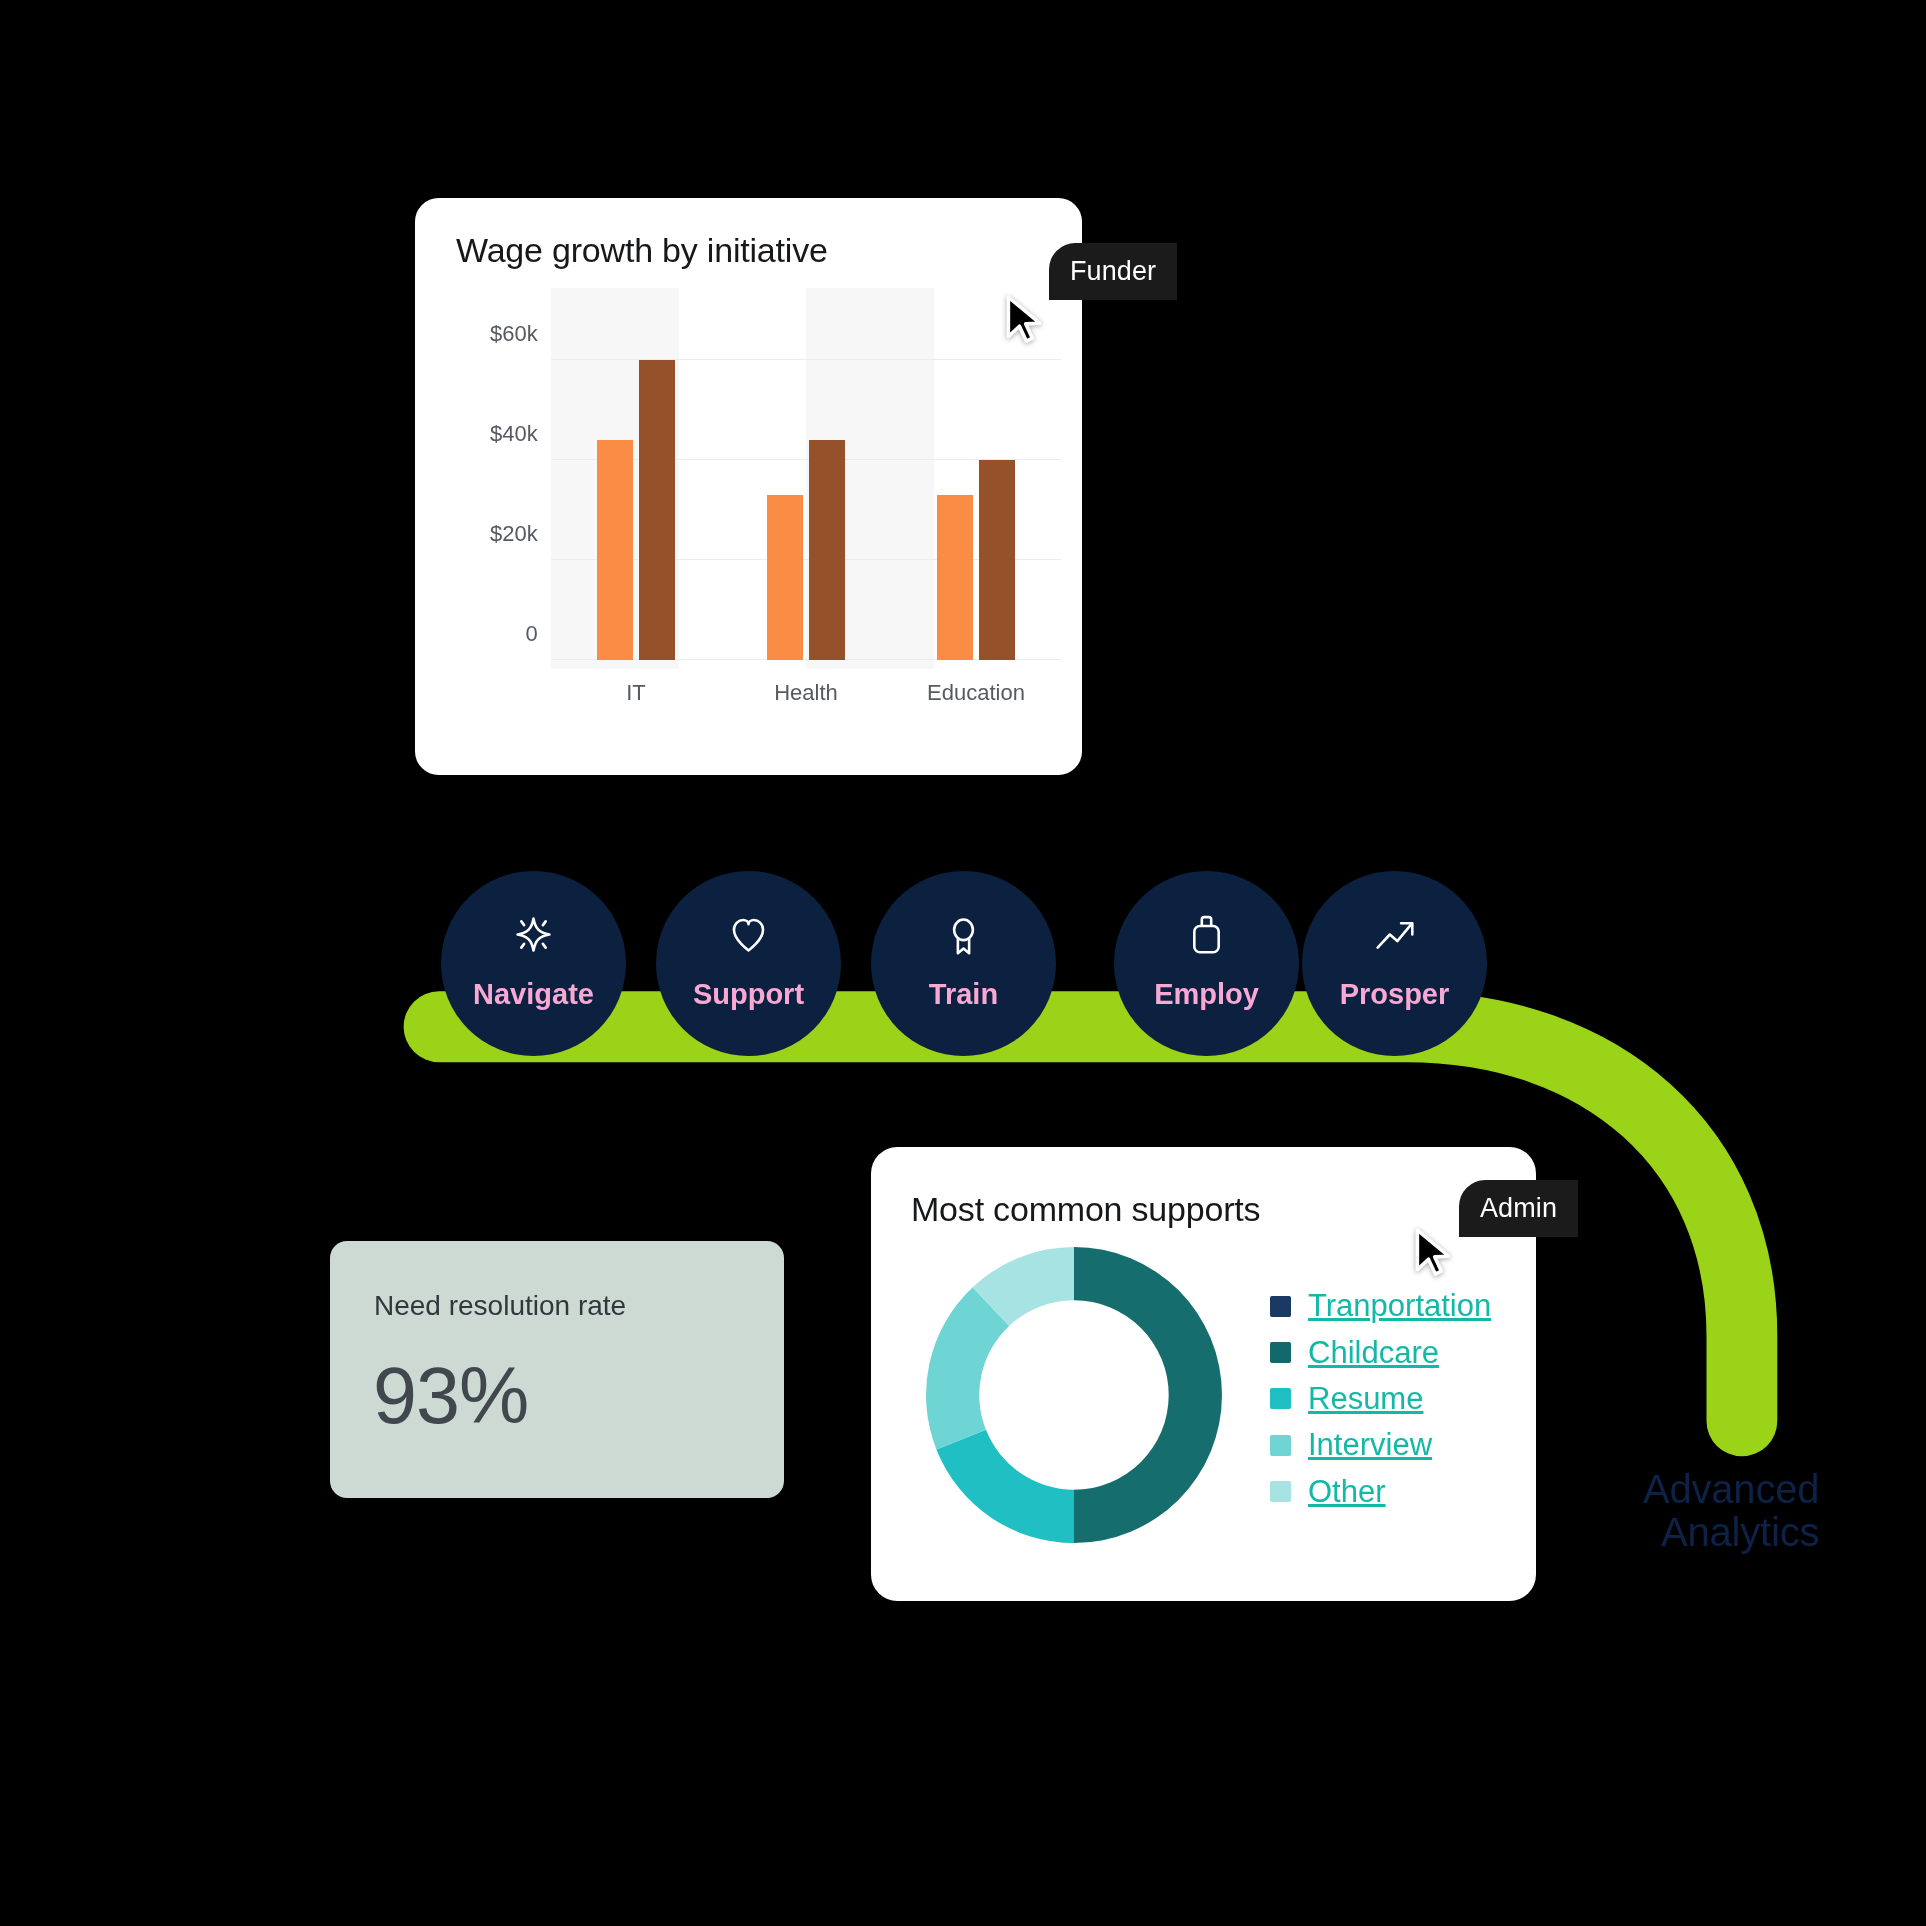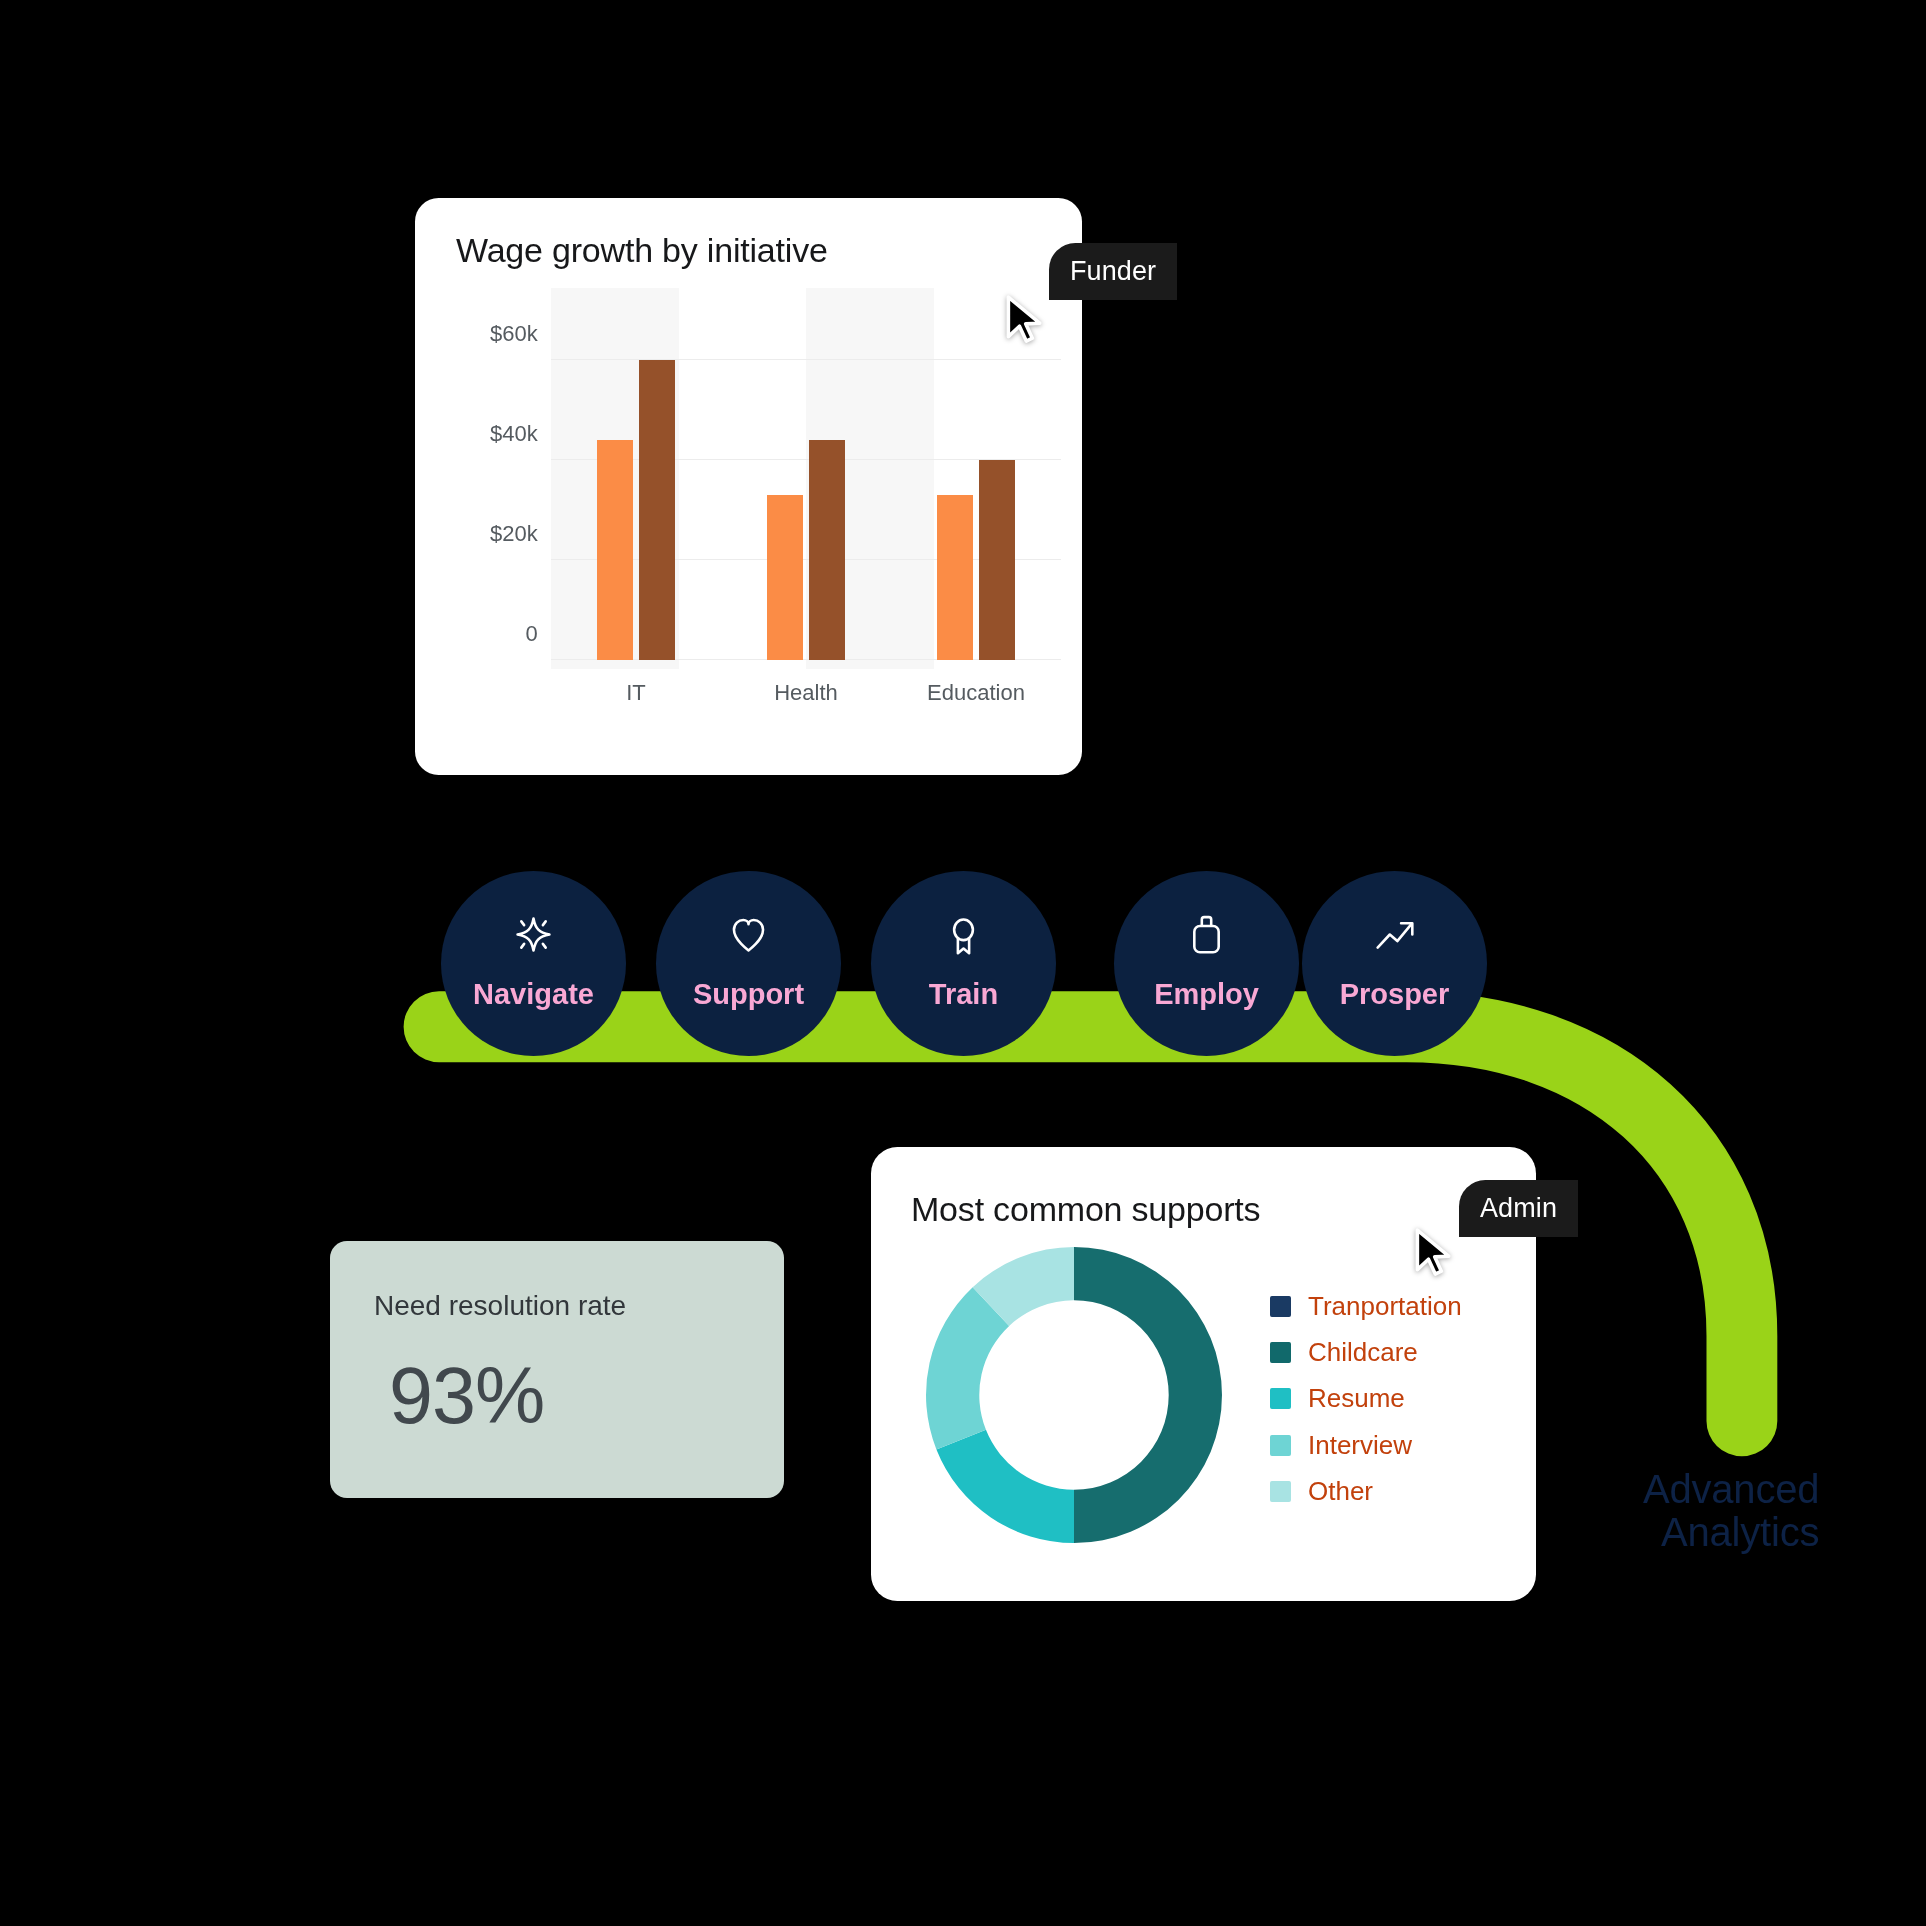--- a/index.html
+++ b/index.html
@@ -91,30 +91,30 @@
     color:#555b60; font-size:22px; white-space:nowrap;
   }
 
   
   #donut-wrap { position:absolute; left:923px; top:1244px; width:302px; height:302px; }
   #donut-wrap svg { width:100%; height:100%; display:block; }
 
   .legend { position:absolute; left:1270px; top:1293px; }
   .legend-row { display:flex; align-items:center; margin-bottom:20px; height:26.4px; }
   .swatch { width:21px; height:21px; border-radius:1.9px; margin-right:17px; flex:none; }
-  .legend-label { color:#c2410c; font-size:26px; white-space:nowrap; }
+  .legend-label { color:#14b8a6; font-size:31px; white-space:nowrap;text-decoration:underline; }
 
   
   #kpi-label {
     position:absolute; left:374px; top:1290px;
     color:#32373b; font-size:28px; font-weight:400; white-space:nowrap;
   }
   #kpi-value {
     position:absolute; left:373px; top:1350px;
-    color:#41484d; font-size:79px; font-weight:400; letter-spacing:-0.9px;margin-left:16px;
+    color:#41484d; font-size:79px; font-weight:400; letter-spacing:-0.9px;
   }
 
   
   .pill {
     position:absolute; width:185px; height:185px; border-radius:50%;
     background:#0c2140;
     display:flex; flex-direction:column; align-items:center;
     z-index:5;
   }
   .pill-icon { margin-top:41px; width:45px; height:45px; }

